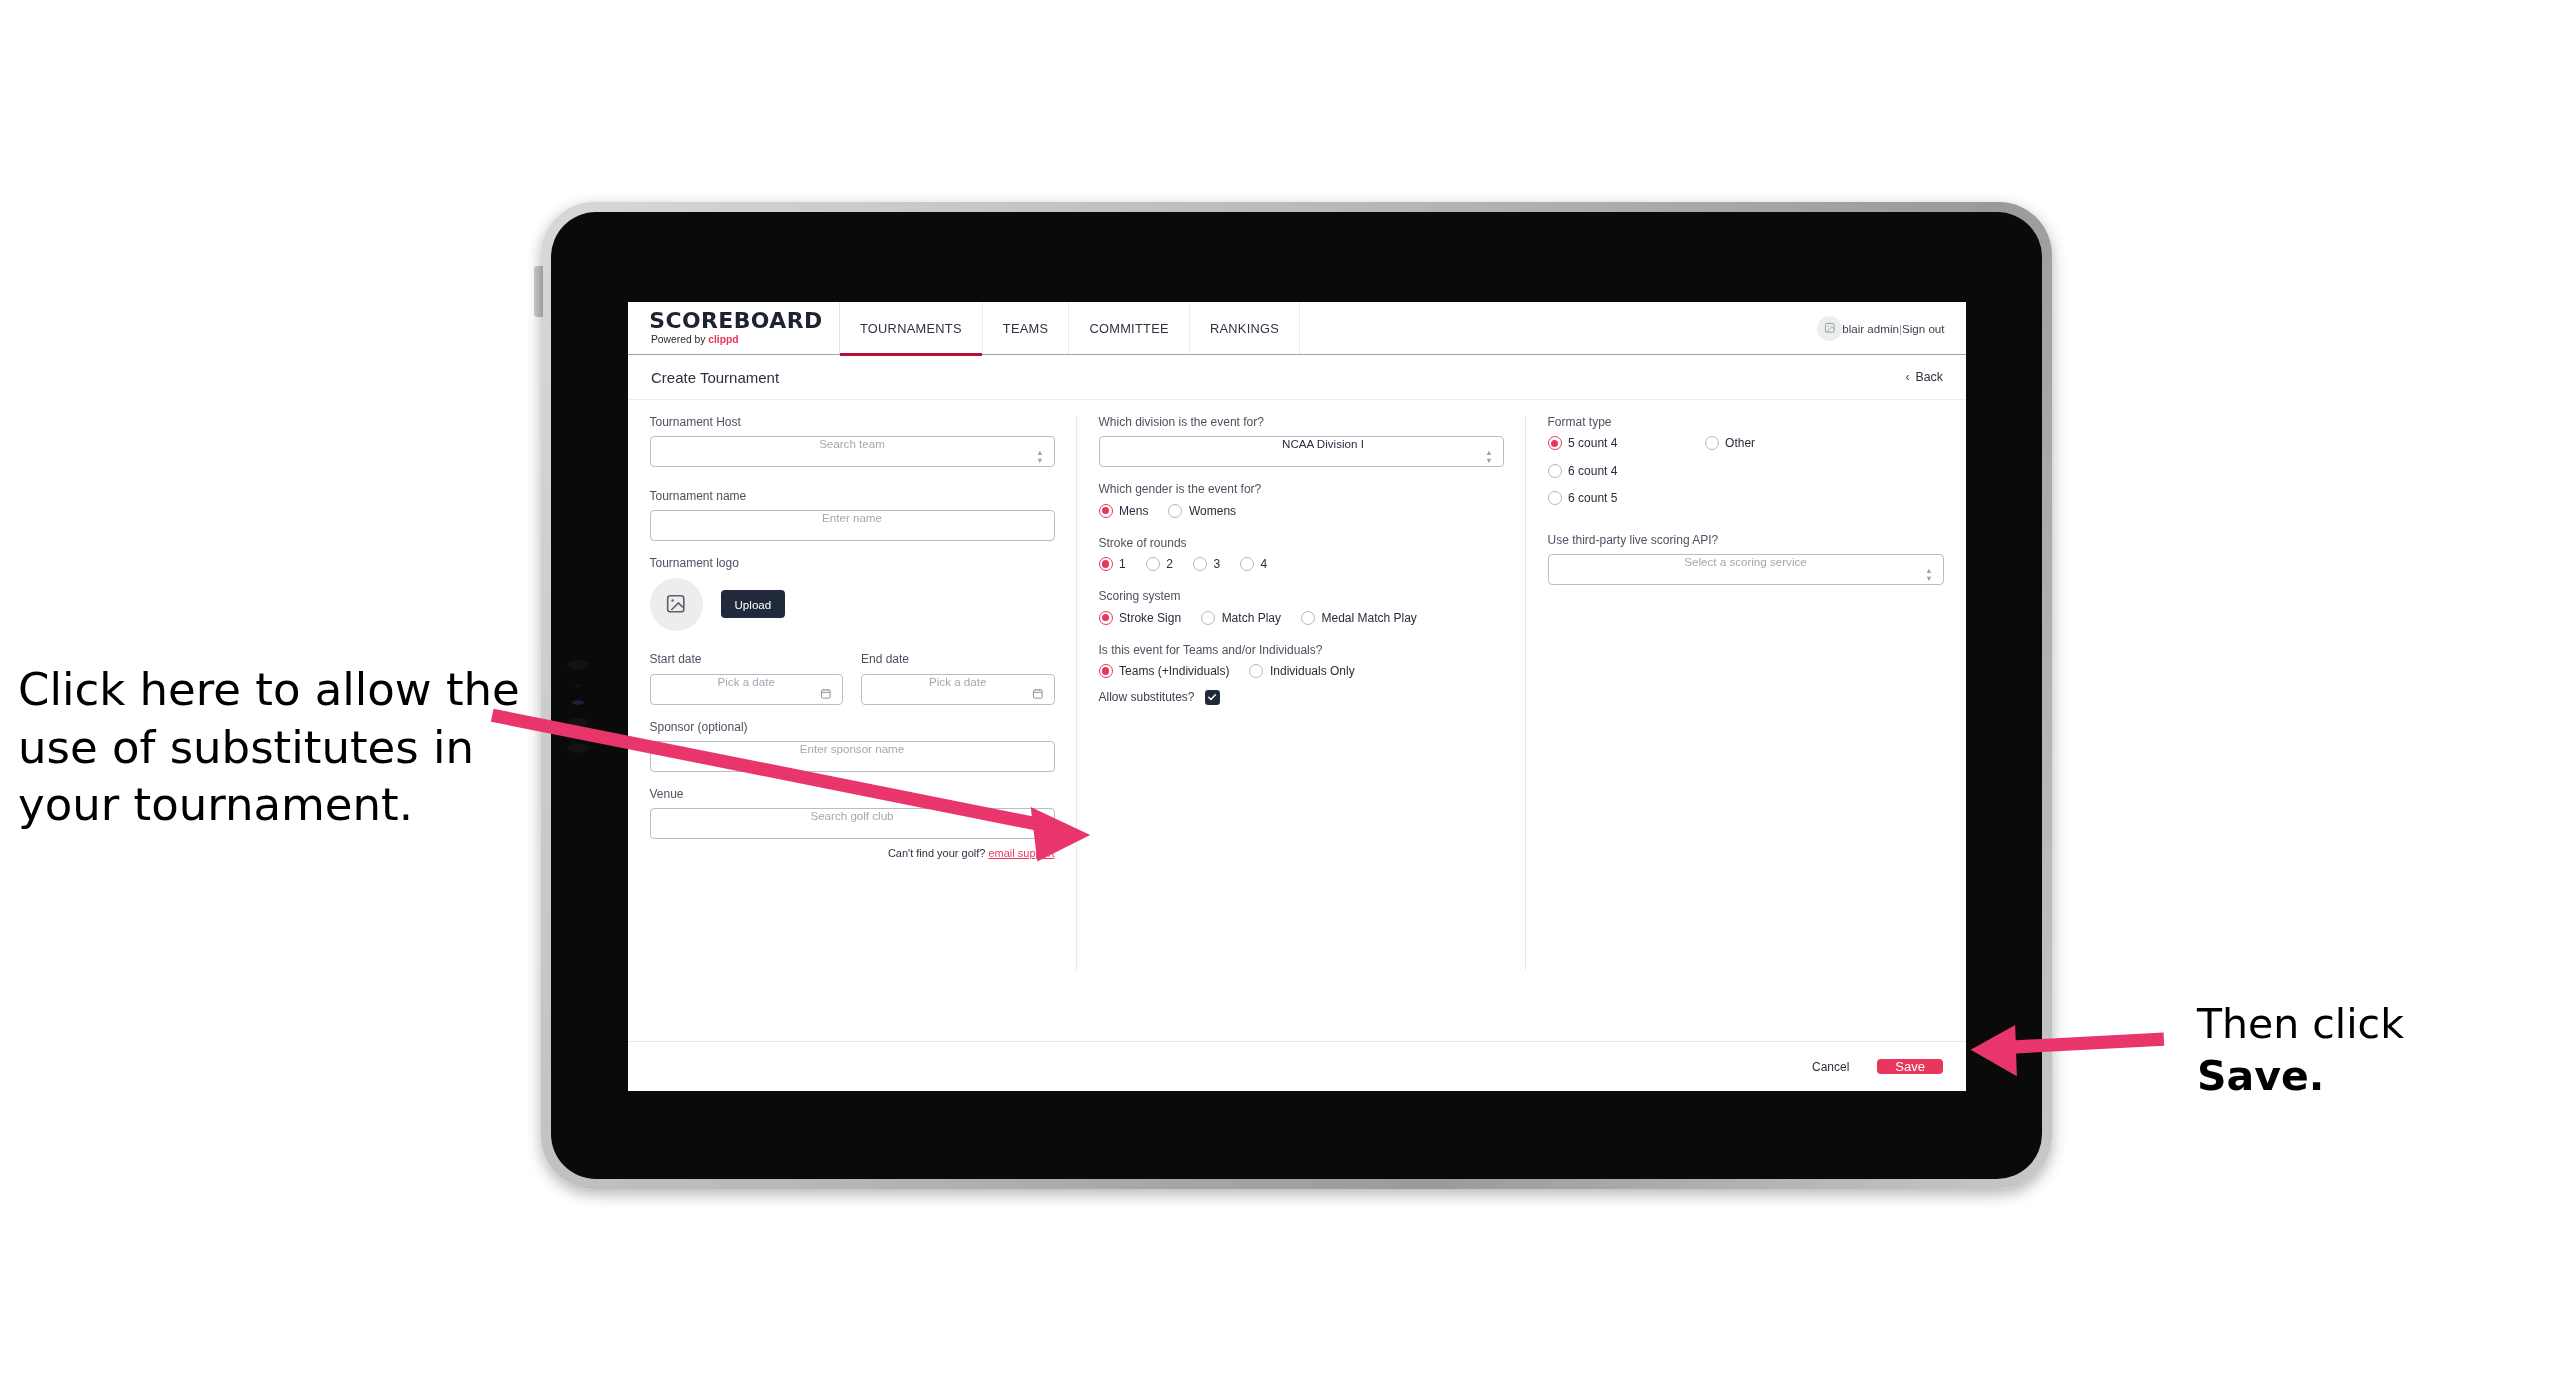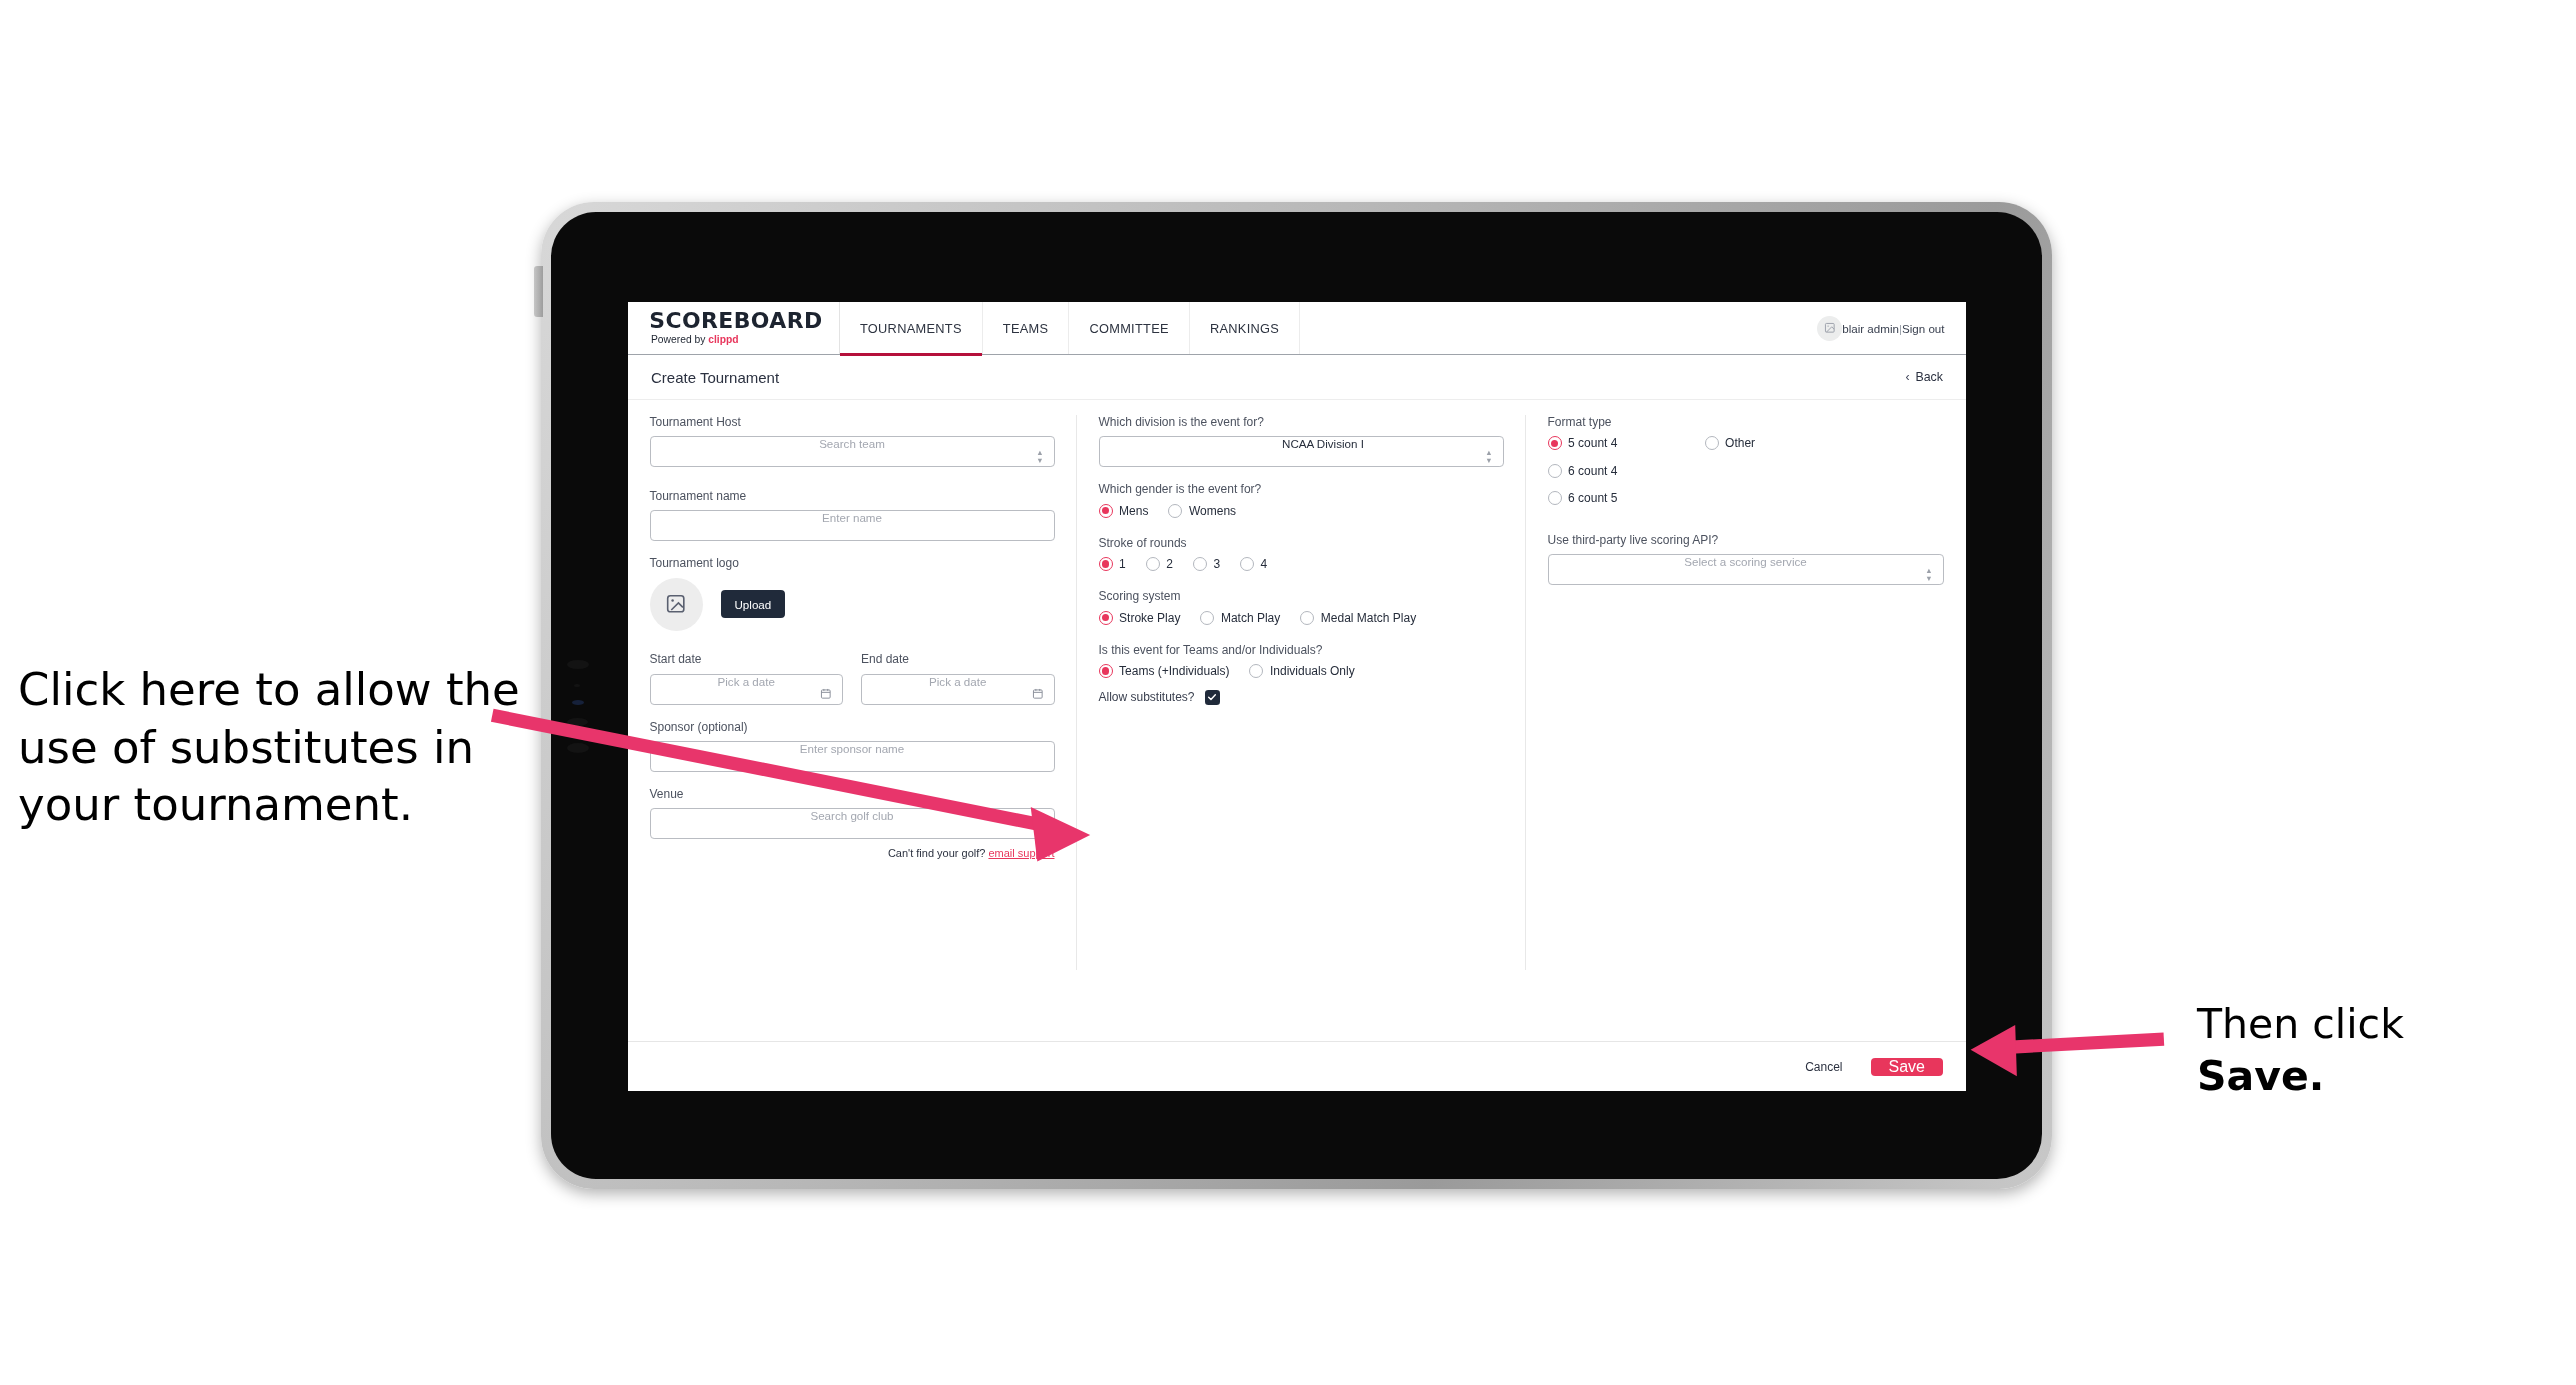--- a/index.html
+++ b/index.html
@@ -249,21 +249,21 @@
     display: flex; align-items: center; justify-content: flex-end;
     gap: 18px;
     padding-right: 23px;
     background: #fff;
   }
   .btn-cancel {
     font-size: 12px; color: #2b3140; cursor: pointer; padding: 6.6px 10px;
   }
   .btn-save {
     background: #e8365c; color: #fff;
-    font-size: 16px;
+    font-size: 13px;
     padding: 0 18px;
     border-radius: 4.1px;
     cursor: pointer;
   }
 
   
   .annot {
     position: absolute;
     font-family: "DejaVu Sans", sans-serif;
     color: #000;
@@ -462,21 +462,21 @@
           <div class="opt">
             <span class="radio"></span>
             <span class="opt-label">4</span>
           </div>
         </div>
 
         <div class="field-label">Scoring system</div>
         <div class="radio-row">
           <div class="opt">
             <span class="radio on"></span>
-            <span class="opt-label">Stroke Play</span>
+            <span class="opt-label">Stroke Sign</span>
           </div>
           <div class="opt">
             <span class="radio"></span>
             <span class="opt-label">Match Play</span>
           </div>
           <div class="opt">
             <span class="radio"></span>
             <span class="opt-label">Medal Match Play</span>
           </div>
         </div>

